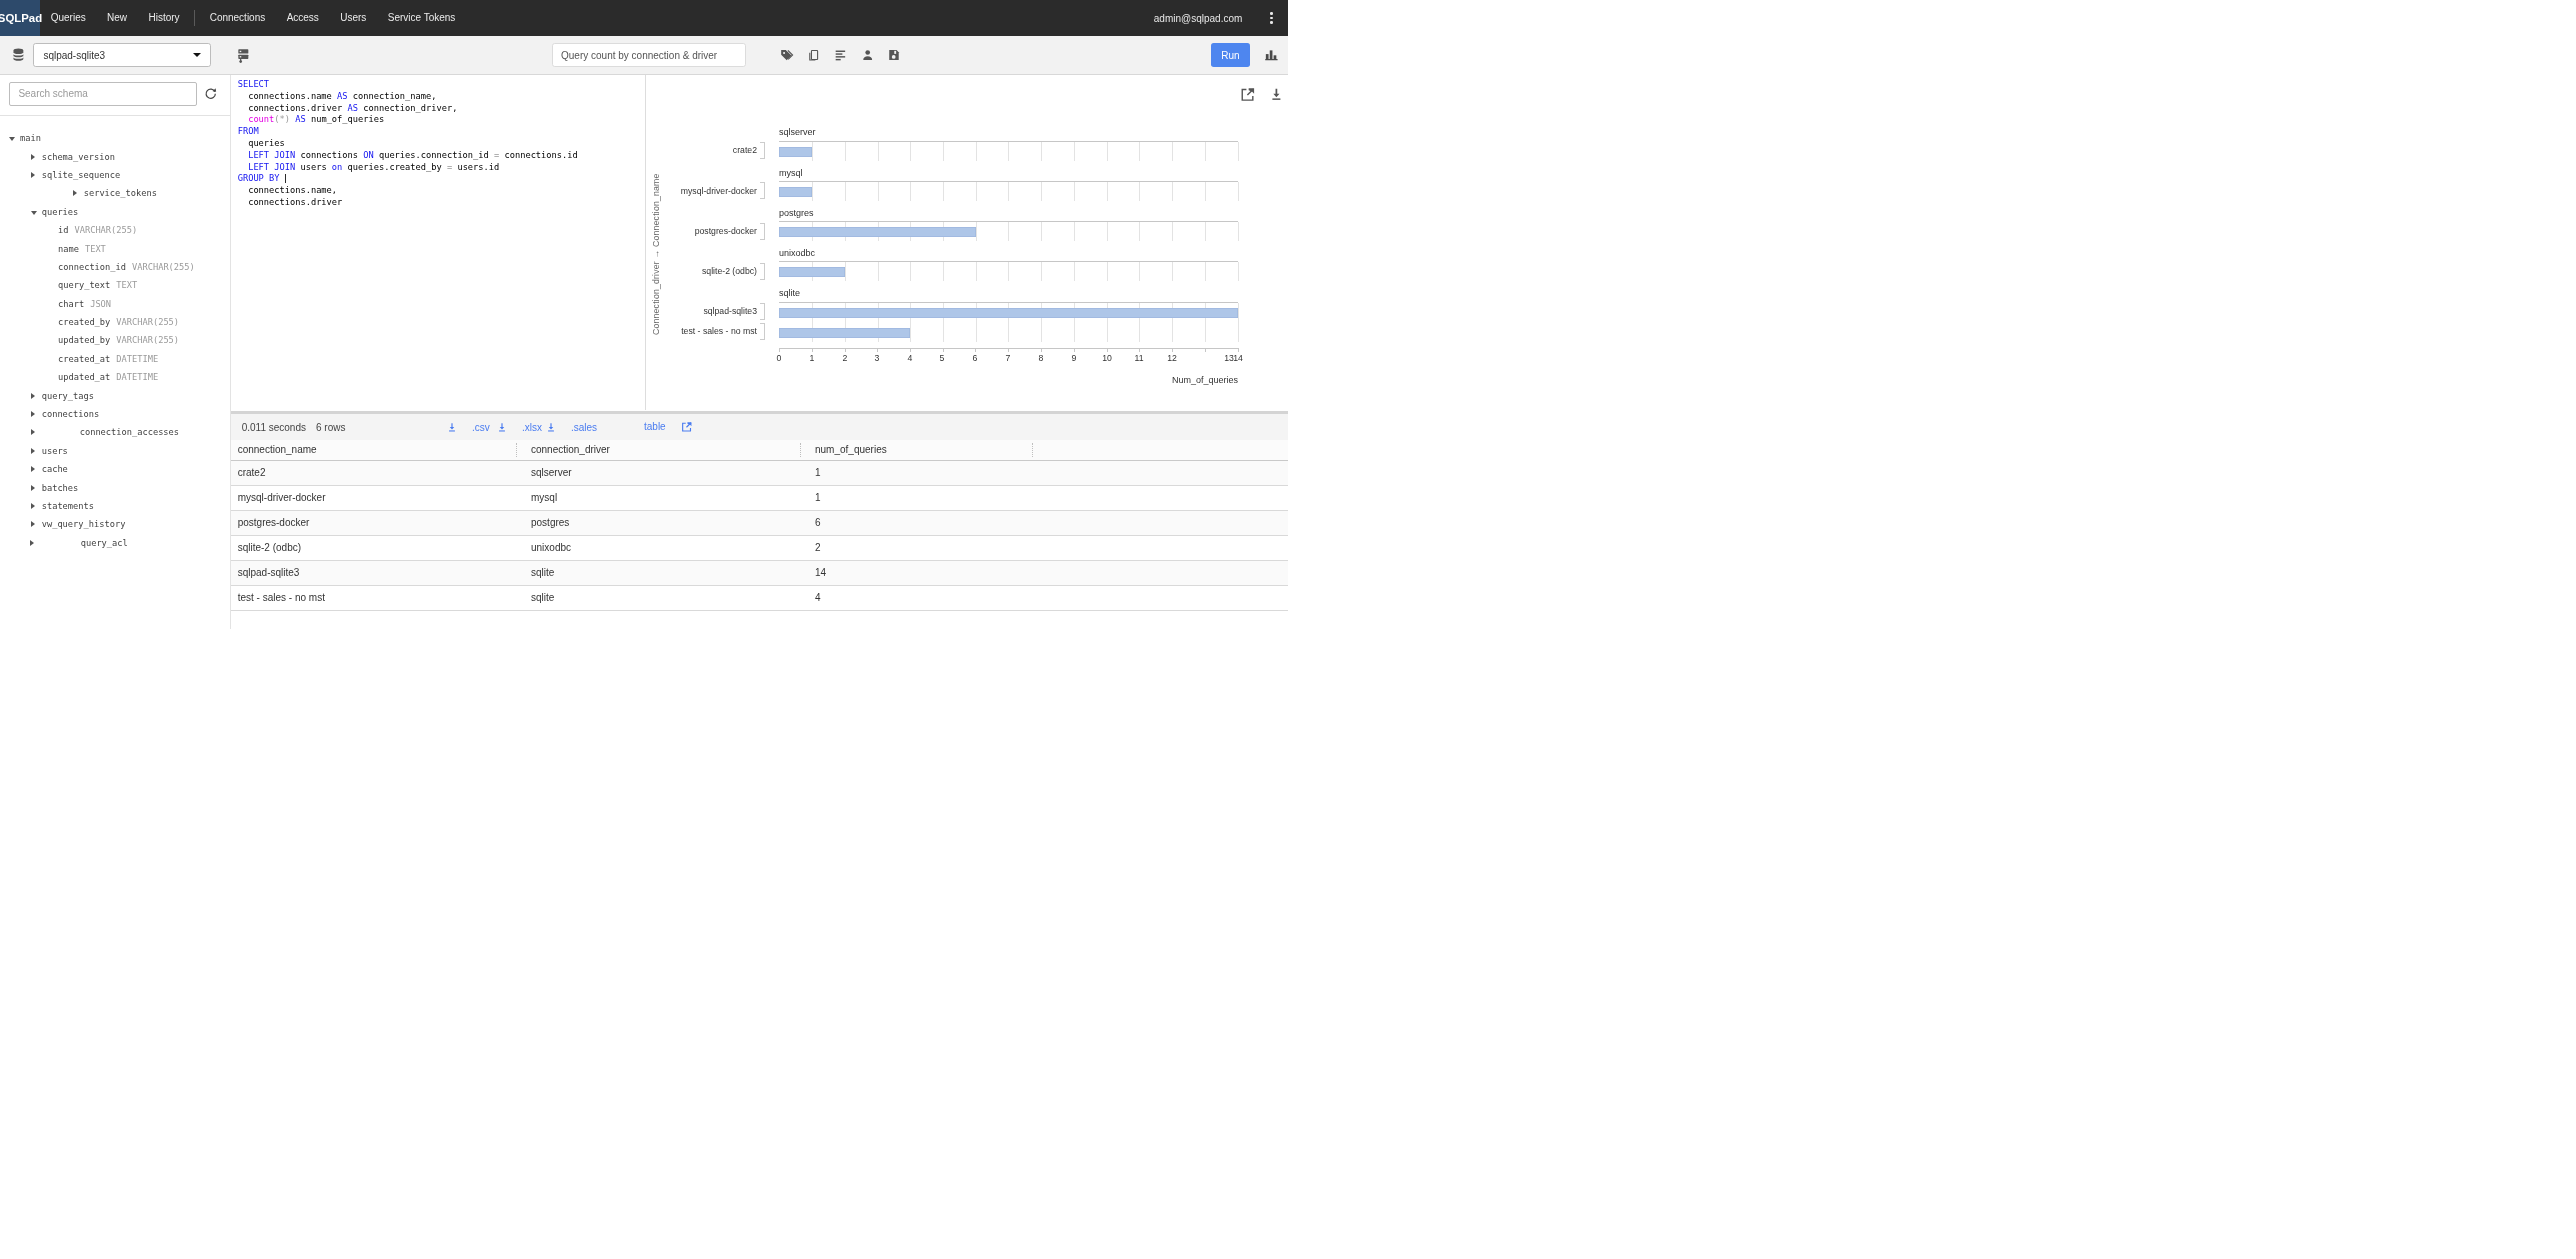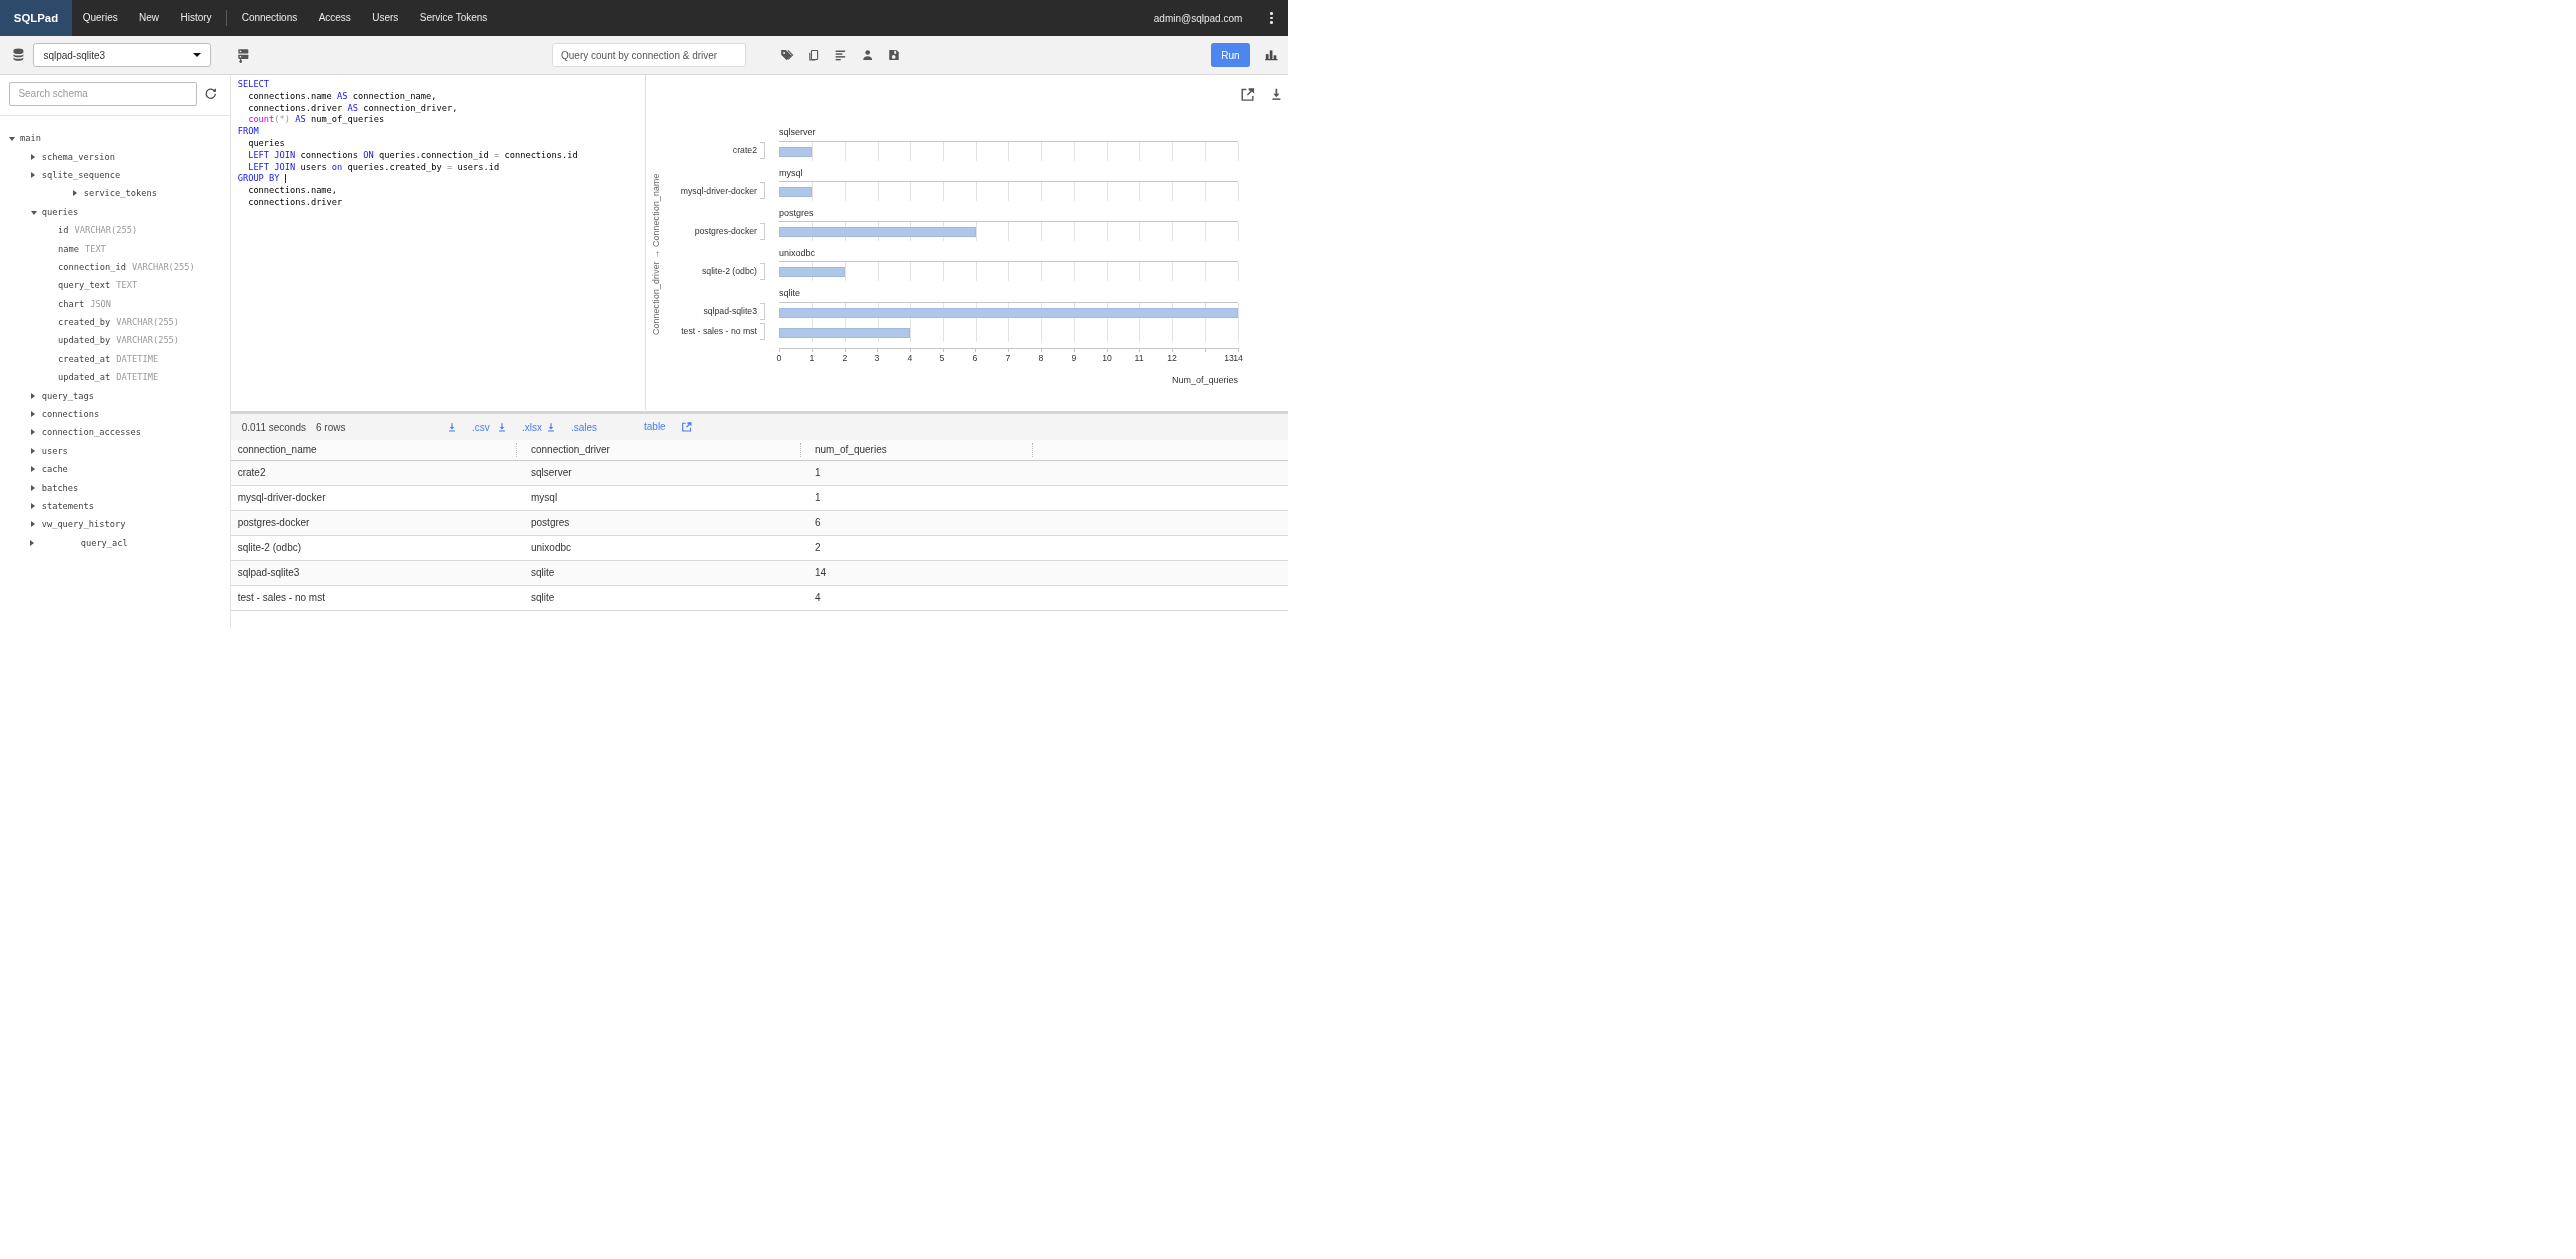--- a/index.html
+++ b/index.html
@@ -3,21 +3,21 @@
 <meta charset="utf-8">
 <style>
   * { box-sizing: border-box; margin: 0; padding: 0; }
   html,body { width:1288px; height:629px; overflow:hidden; background:#fff;
     font-family:"Liberation Sans", sans-serif; }
   .app { position:relative; width:1288px; height:629px; }
 
   
   .navbar { position:absolute; left:0; top:0; width:100%; height:36px; background:#2b2b2b;
     display:flex; align-items:center; color:#ececec; }
-  .brand { width:72px; height:36px; background:#2d4a6b; color:#fff; display:flex;
+  .brand { width:40px; height:36px; background:#2d4a6b; color:#fff; display:flex;
     align-items:center; justify-content:center; font-weight:bold; font-size:11.4px; cursor:pointer; }
   .nav-item { padding:0 10.7px; font-size:10px; line-height:36px; cursor:pointer; white-space:nowrap; }
   .nav-divider { width:0.7px; height:16px; background:#5a5a5a; margin:0 4px; }
   .nav-right { margin-left:auto; display:flex; align-items:center; }
   .nav-email { font-size:10px; margin-right:23px; color:#e8e8e8; }
   .kebab { width:12px; height:36px; display:flex; flex-direction:column; gap:2px;
     align-items:center; justify-content:center; cursor:pointer; margin-right:10.7px; }
   .kebab i { width:2.7px; height:2.7px; border-radius:50%; background:#e8e8e8; }
 
   
@@ -261,21 +261,21 @@
           <span class="col-type">DATETIME</span>
         </div>
         <div class="tree-row" style="padding-left: 31px;">
           <span class="caret col"><i></i></span>
           <span>query_tags</span>
         </div>
         <div class="tree-row" style="padding-left: 31px;">
           <span class="caret col"><i></i></span>
           <span>connections</span>
         </div>
-        <div class="tree-row" style="padding-left: 31px;">
+        <div class="tree-row" style="padding-left: 31px; gap: 38px;">
           <span class="caret col"><i></i></span>
           <span>connection_accesses</span>
         </div>
         <div class="tree-row" style="padding-left: 31px;">
           <span class="caret col"><i></i></span>
           <span>users</span>
         </div>
         <div class="tree-row" style="padding-left: 31px;">
           <span class="caret col"><i></i></span>
           <span>cache</span>

